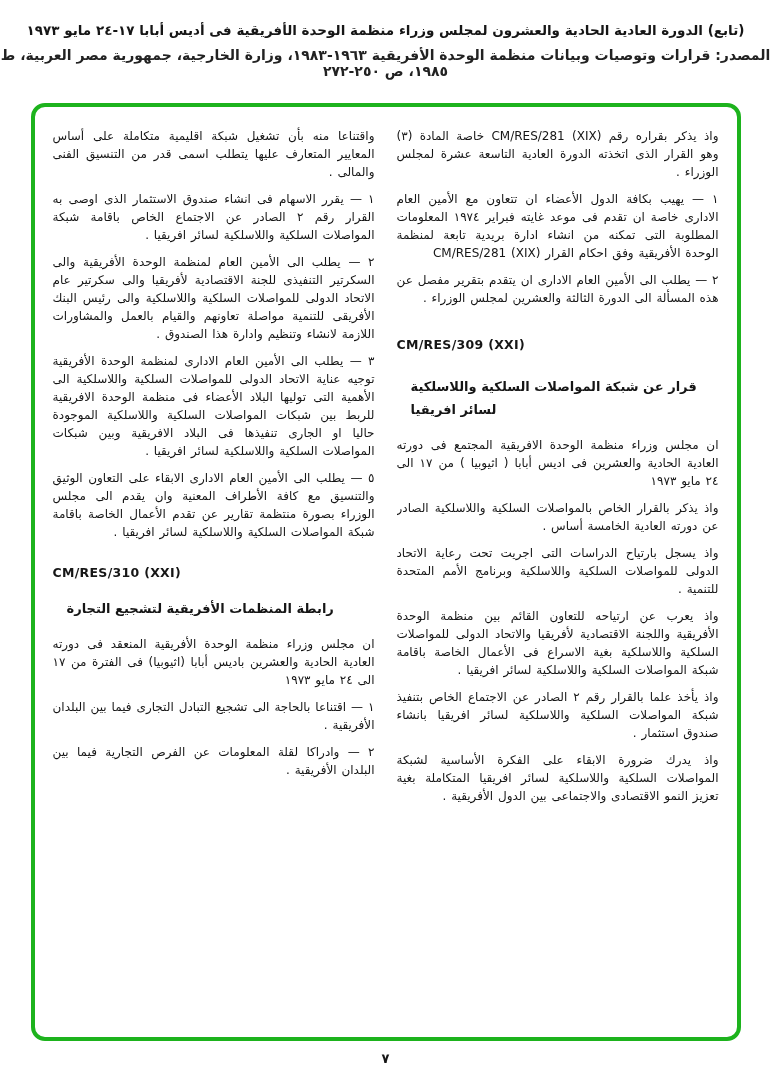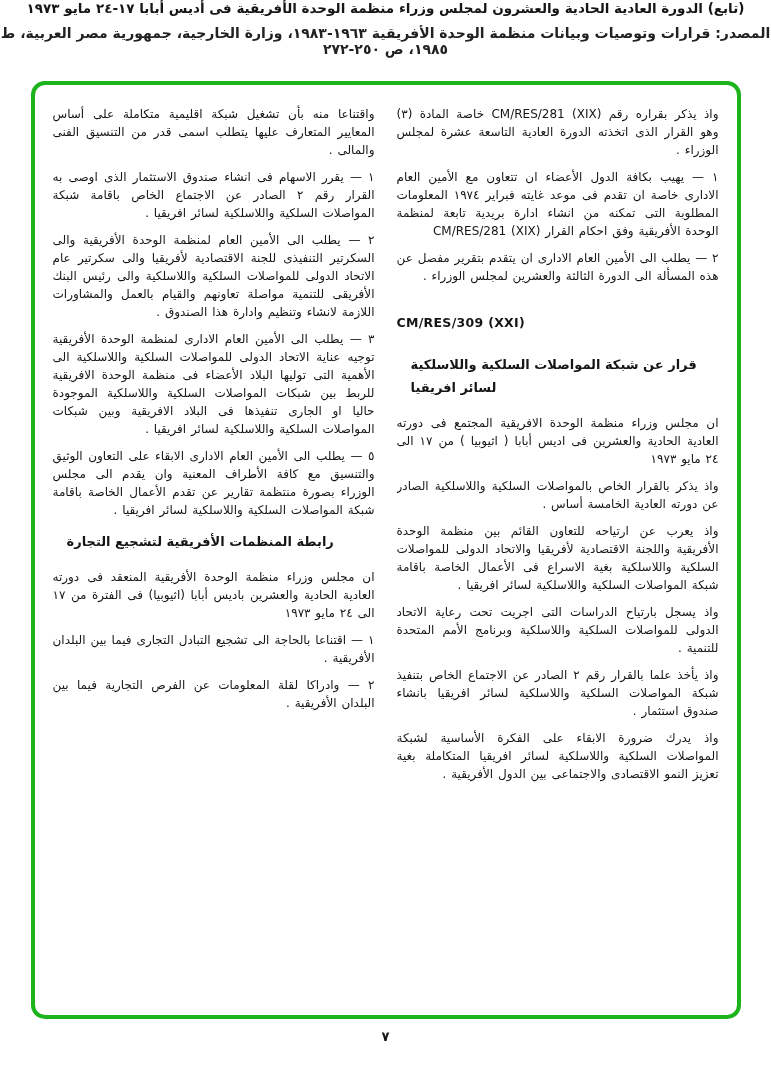--- a/index.html
+++ b/index.html
@@ -11,20 +11,21 @@
     width: 771px;
     height: 1088px;
     position: relative;
     font-family: "DejaVu Sans", sans-serif;
     color: #161616;
     overflow: hidden;
   }
   .header {
     direction: rtl;
     text-align: center;
+    padding-top: 22px;
   }
   .header-line1 {
     font-size: 13.5px;
     font-weight: bold;
     letter-spacing: 0.2px;
   }
   .header-line2 {
     margin-top: 9px;
     font-size: 14px;
     font-weight: bold;
@@ -100,32 +101,33 @@
   <div class="columns">
 
     <div class="column">
       <p class="para">واذ يذكر بقراره رقم CM/RES/281 (XIX) خاصة المادة (٣) وهو القرار الذى اتخذته الدورة العادية التاسعة عشرة لمجلس الوزراء .</p>
       <p class="para">١ — يهيب بكافة الدول الأعضاء ان تتعاون مع الأمين العام الادارى خاصة ان تقدم فى موعد غايته فبراير ١٩٧٤ المعلومات المطلوبة التى تمكنه من انشاء ادارة بريدية تابعة لمنظمة الوحدة الأفريقية وفق احكام القرار CM/RES/281 (XIX)</p>
       <p class="para">٢ — يطلب الى الأمين العام الادارى ان يتقدم بتقرير مفصل عن هذه المسألة الى الدورة الثالثة والعشرين لمجلس الوزراء .</p>
       <div class="res-code">CM/RES/309 (XXI)</div>
       <div class="res-title">قرار عن شبكة المواصلات السلكية واللاسلكية لسائر افريقيا</div>
       <p class="para">ان مجلس وزراء منظمة الوحدة الافريقية المجتمع فى دورته العادية الحادية والعشرين فى اديس أبابا ( اثيوبيا ) من ١٧ الى ٢٤ مايو ١٩٧٣</p>
       <p class="para">واذ يذكر بالقرار الخاص بالمواصلات السلكية واللاسلكية الصادر عن دورته العادية الخامسة أساس .</p>
+      <p class="para">واذ يسجل بارتياح الدراسات التى اجريت تحت رعاية الاتحاد الدولى للمواصلات السلكية واللاسلكية وبرنامج الأمم المتحدة للتنمية .</p>
       <p class="para">واذ يعرب عن ارتياحه للتعاون القائم بين منظمة الوحدة الأفريقية واللجنة الاقتصادية لأفريقيا والاتحاد الدولى للمواصلات السلكية واللاسلكية بغية الاسراع فى الأعمال الخاصة باقامة شبكة المواصلات السلكية واللاسلكية لسائر افريقيا .</p>
-      <p class="para">واذ يسجل بارتياح الدراسات التى اجريت تحت رعاية الاتحاد الدولى للمواصلات السلكية واللاسلكية وبرنامج الأمم المتحدة للتنمية .</p>
       <p class="para">واذ يأخذ علما بالقرار رقم ٢ الصادر عن الاجتماع الخاص بتنفيذ شبكة المواصلات السلكية واللاسلكية لسائر افريقيا بانشاء صندوق استثمار .</p>
       <p class="para">واذ يدرك ضرورة الابقاء على الفكرة الأساسية لشبكة المواصلات السلكية واللاسلكية لسائر افريقيا المتكاملة بغية تعزيز النمو الاقتصادى والاجتماعى بين الدول الأفريقية .</p>
     </div>
 
     <div class="column">
       <p class="para">واقتناعا منه بأن تشغيل شبكة اقليمية متكاملة على أساس المعايير المتعارف عليها يتطلب اسمى قدر من التنسيق الفنى والمالى .</p>
       <p class="para">١ — يقرر الاسهام فى انشاء صندوق الاستثمار الذى اوصى به القرار رقم ٢ الصادر عن الاجتماع الخاص باقامة شبكة المواصلات السلكية واللاسلكية لسائر افريقيا .</p>
       <p class="para">٢ — يطلب الى الأمين العام لمنظمة الوحدة الأفريقية والى السكرتير التنفيذى للجنة الاقتصادية لأفريقيا والى سكرتير عام الاتحاد الدولى للمواصلات السلكية واللاسلكية والى رئيس البنك الأفريقى للتنمية مواصلة تعاونهم والقيام بالعمل والمشاورات اللازمة لانشاء وتنظيم وادارة هذا الصندوق .</p>
       <p class="para">٣ — يطلب الى الأمين العام الادارى لمنظمة الوحدة الأفريقية توجيه عناية الاتحاد الدولى للمواصلات السلكية واللاسلكية الى الأهمية التى توليها البلاد الأعضاء فى منظمة الوحدة الافريقية للربط بين شبكات المواصلات السلكية واللاسلكية الموجودة حاليا او الجارى تنفيذها فى البلاد الافريقية وبين شبكات المواصلات السلكية واللاسلكية لسائر افريقيا .</p>
       <p class="para">٥ — يطلب الى الأمين العام الادارى الابقاء على التعاون الوثيق والتنسيق مع كافة الأطراف المعنية وان يقدم الى مجلس الوزراء بصورة منتظمة تقارير عن تقدم الأعمال الخاصة باقامة شبكة المواصلات السلكية واللاسلكية لسائر افريقيا .</p>
+      <div class="res-code tight">CM/RES/310 (XXI)</div>
       <div class="res-title">رابطة المنظمات الأفريقية لتشجيع التجارة</div>
       <p class="para">ان مجلس وزراء منظمة الوحدة الأفريقية المنعقد فى دورته العادية الحادية والعشرين باديس أبابا (اثيوبيا) فى الفترة من ١٧ الى ٢٤ مايو ١٩٧٣</p>
       <p class="para">١ — اقتناعا بالحاجة الى تشجيع التبادل التجارى فيما بين البلدان الأفريقية .</p>
       <p class="para">٢ — وادراكا لقلة المعلومات عن الفرص التجارية فيما بين البلدان الأفريقية .</p>
     </div>
 
   </div>
 </div>
 
 <div class="footer">

